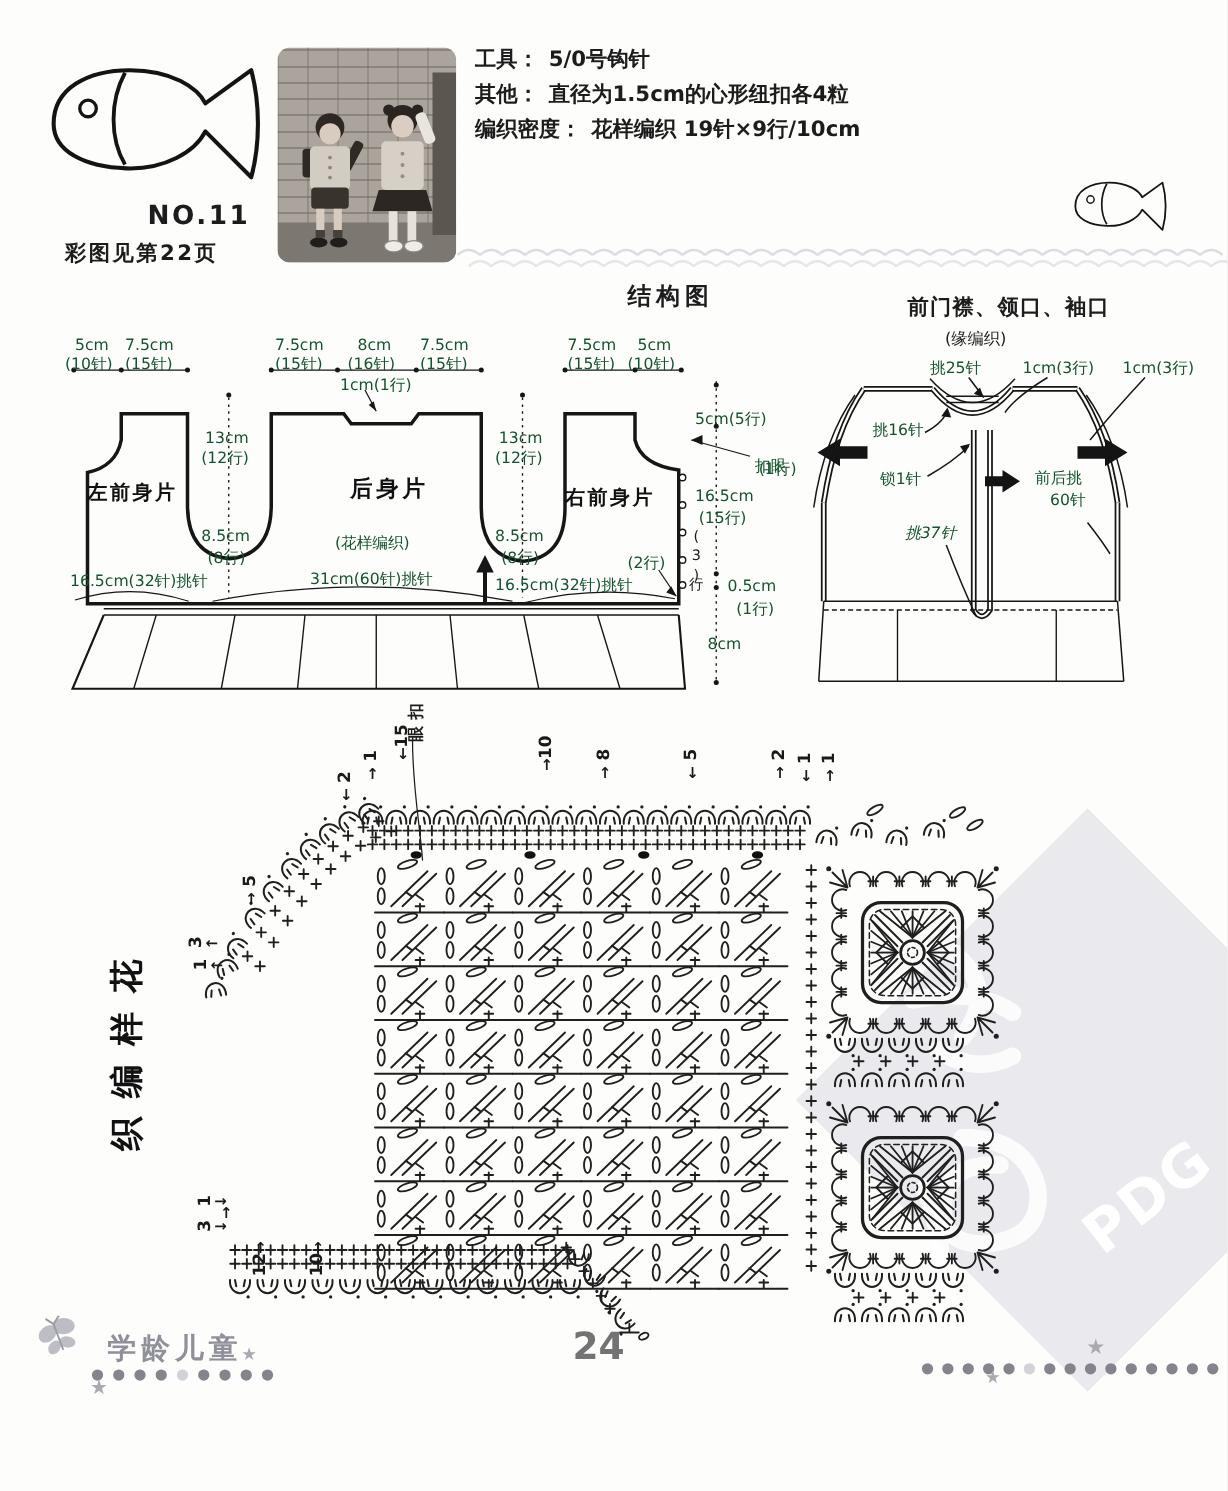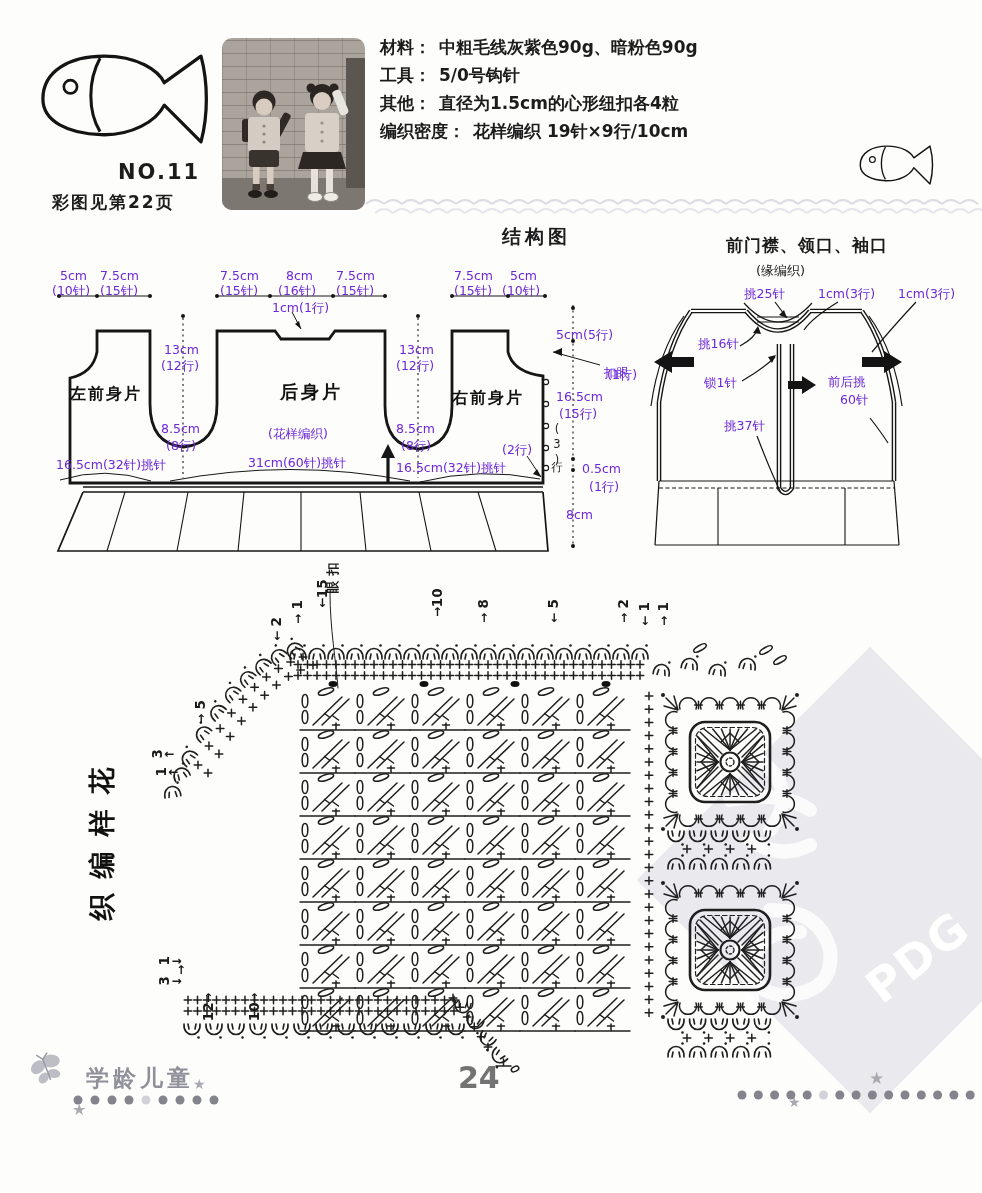--- a/index.html
+++ b/index.html
@@ -17,21 +17,21 @@
       background:#aaa49d;
       background-image:repeating-linear-gradient(0deg,rgba(110,102,94,.5) 0 1.5px,transparent 1.5px 13px),
                        repeating-linear-gradient(90deg,rgba(110,102,94,.35) 0 1.5px,transparent 1.5px 24px);}
   .hdr-issue{position:absolute;left:118px;top:160px;font:bold 21px "DejaVu Sans",sans-serif;
       letter-spacing:2px;z-index:3;}
   .hdr-ref{position:absolute;left:52px;top:191px;font:bold 17px "DejaVu Sans",sans-serif;
       letter-spacing:2px;z-index:3;}
   .info{position:absolute;left:380px;top:36px;z-index:3;}
   .info-row{height:28px;font:bold 17px "DejaVu Sans",sans-serif;white-space:nowrap;}
   .info-row .ilabel{margin-right:8px;}
-  .lbl{position:absolute;font:500 12.5px "DejaVu Sans",sans-serif;color:#6d28d9;
+  .lbl{position:absolute;font:500 12.5px "DejaVu Sans",sans-serif;color:#14532d;
       white-space:nowrap;line-height:1;z-index:4;}
   .lbl.b{font-weight:bold;font-size:16px;letter-spacing:2px;color:#111;}
   .lbl.bb{font-weight:bold;font-size:18px;letter-spacing:3px;color:#111;}
   .sec-title{position:absolute;font:bold 19px "DejaVu Sans",sans-serif;letter-spacing:4px;z-index:4;}
   .placket-title{position:absolute;font:bold 17px "DejaVu Sans",sans-serif;letter-spacing:1px;z-index:4;margin-left:16px;}
   .placket-sub{position:absolute;font:500 13px "DejaVu Sans",sans-serif;z-index:4;}
   .v3{position:absolute;left:549px;top:422px;writing-mode:vertical-rl;text-orientation:upright;
       font:500 11.5px "DejaVu Sans",sans-serif;letter-spacing:1px;z-index:4;}
   .vrot{position:absolute;display:flex;flex-direction:column;align-items:center;z-index:4;}
   .vrot span{display:block;transform:rotate(-90deg);line-height:1.05;}
@@ -772,21 +772,20 @@
         <ellipse cx="109" cy="159" rx="7.5" ry="4.5" fill="#efece7" stroke="#8f8a84"></ellipse>
       </g>
     </svg>
   </div>
 
   <div class="hdr-issue">NO.11</div>
   <div class="hdr-ref">彩图见第22页</div>
 
   <div class="info">
 
-  <div class="info-row"><span class="ilabel">材料：</span><span>中粗毛线灰紫色90g、暗粉色90g</span></div>
       <div class="info-row"><span class="ilabel">工具：</span><span>5/0号钩针</span></div>
       <div class="info-row"><span class="ilabel">其他：</span><span>直径为1.5cm的心形纽扣各4粒</span></div>
       <div class="info-row"><span class="ilabel">编织密度：</span><span>花样编织 19针×9行/10cm</span></div>
     </div>
 
   <div class="sec-title" style="left:502px;top:224px">结构图</div>
   <div class="placket-title" style="left:710px;top:234px">前门襟、领口、袖口</div>
   <div class="placket-sub" style="left:756px;top:262px">(缘编织)</div>
 
   <div>
@@ -835,21 +834,21 @@
 
   <div>
 
   <span class="lbl" style="left: 744px; position: absolute; top: 288px;">挑25针</span>
       <span class="lbl" style="left: 818px; position: absolute; top: 288px;">1cm(3行)</span>
       <span class="lbl" style="left: 898px; position: absolute; top: 288px;">1cm(3行)</span>
       <span class="lbl" style="left: 698px; position: absolute; top: 338px;">挑16针</span>
       <span class="lbl" style="left: 704px; position: absolute; top: 377px;">锁1针</span>
       <span class="lbl" style="left: 828px; position: absolute; top: 376px;">前后挑</span>
       <span class="lbl" style="left: 840px; position: absolute; top: 394px;">60针</span>
-      <span class="lbl" style="left: 724px; position: absolute; top: 420px;">挑37针</span>
+      <span class="lbl" style="left: 724px; position: absolute; top: 420px; font-style: italic;">挑37针</span>
     </div>
 
   <div class="vrot ptitle" id="ptitle" style="left:88px;top:760px">
       <span>花</span>
       <span>样</span>
       <span>编</span>
       <span>织</span>
     </div>
   <div class="vrot kouyan" id="kouyan" style="left:326px;top:560px">
       <span>扣</span>

